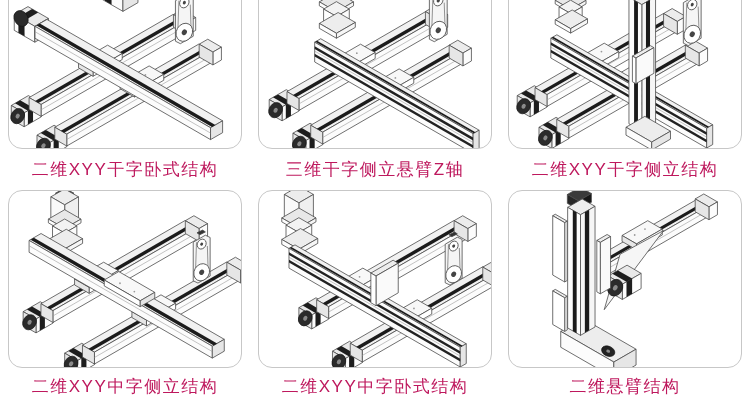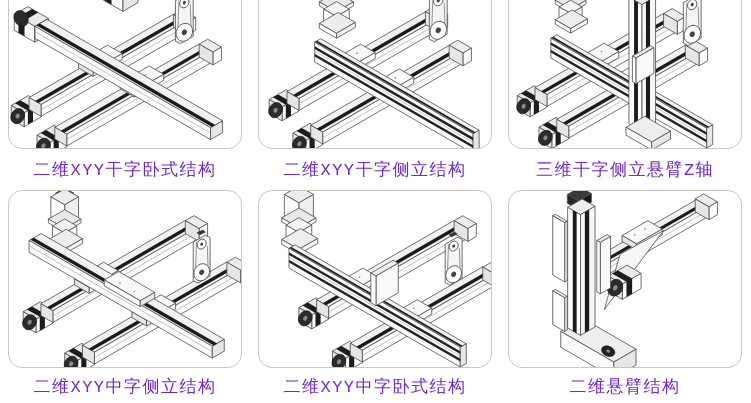--- a/index.html
+++ b/index.html
@@ -5,21 +5,21 @@
   html,body{margin:0;padding:0;}
   .stage{position:relative;width:751px;height:403px;background:#ffffff;overflow:hidden;
          font-family:"Liberation Sans",sans-serif;}
   .grid{position:absolute;left:8px;top:-30px;display:grid;
         grid-template-columns:234px 234px 234px;column-gap:16px;
         grid-template-rows:179px 41px 178px 36px;}
   .tile{box-sizing:border-box;border:1.5px solid #c7c7c7;border-radius:14px;
         background:#fff;overflow:hidden;}
   .tile svg{display:block;width:100%;height:100%;}
   .caption{display:flex;align-items:center;justify-content:center;
-           font-size:17px;color:#6d28d9;letter-spacing:1.5px;white-space:nowrap;font-family:Liberation Mono, monospace;}
+           font-size:17px;color:#be185d;letter-spacing:1.5px;white-space:nowrap;}
 </style>
 </head>
 <body>
 
 <div class="stage">
   <div class="grid">
 
     <div class="tile">
       <svg viewBox="0 0 234 179">
           <polygon points="2.0,136.0 19.3,126.0 32.3,133.5 15.0,143.5" fill="#e9e9e9" stroke="#4a4a4a" stroke-width="0.8" stroke-linejoin="round"></polygon>
@@ -254,22 +254,22 @@
           <polygon points="128.0,88.0 146.2,77.5 142.7,75.5 124.5,86.0" fill="#ededed" stroke="#4a4a4a" stroke-width="0.8" stroke-linejoin="round"></polygon>
           <polygon points="128.0,88.0 146.2,77.5 146.2,103.5 128.0,114.0" fill="#fafafa" stroke="#4a4a4a" stroke-width="0.8" stroke-linejoin="round"></polygon>
           <polygon points="128.0,88.0 124.5,86.0 124.5,112.0 128.0,114.0" fill="#ffffff" stroke="#4a4a4a" stroke-width="0.8" stroke-linejoin="round"></polygon>
           <polygon points="118.0,158.0 144.0,173.0 163.0,162.0 137.1,147.0" fill="#ededed" stroke="#4a4a4a" stroke-width="0.8" stroke-linejoin="round"></polygon>
           <polygon points="118.0,158.0 144.0,173.0 144.0,181.0 118.0,166.0" fill="#fcfcfc" stroke="#4a4a4a" stroke-width="0.8" stroke-linejoin="round"></polygon>
           <polygon points="144.0,173.0 163.0,162.0 163.0,170.0 144.0,181.0" fill="#e6e6e6" stroke="#4a4a4a" stroke-width="0.8" stroke-linejoin="round"></polygon>
         </svg>
     </div>
 
     <div class="caption">二维XYY干字卧式结构</div>
+    <div class="caption">三维干字侧立悬臂Z轴</div>
     <div class="caption">二维XYY干字侧立结构</div>
-    <div class="caption">三维干字侧立悬臂Z轴</div>
 
     <div class="tile">
       <svg viewBox="0 0 234 178">
           <polygon points="14.0,122.0 31.3,112.0 44.3,119.5 27.0,129.5" fill="#e9e9e9" stroke="#4a4a4a" stroke-width="0.8" stroke-linejoin="round"></polygon>
           <polygon points="27.0,129.5 44.3,119.5 44.3,133.5 27.0,143.5" fill="#fcfcfc" stroke="#4a4a4a" stroke-width="0.8" stroke-linejoin="round"></polygon>
           <polygon points="14.0,122.0 27.0,129.5 27.0,143.5 14.0,136.0" fill="#e6e6e6" stroke="#4a4a4a" stroke-width="0.8" stroke-linejoin="round"></polygon>
           <polygon points="17.8,119.8 23.0,116.8 36.0,124.3 30.8,127.3" fill="#1d1d1d" stroke="none" stroke-width="0" stroke-linejoin="round"></polygon>
           <polygon points="30.8,127.3 36.0,124.3 36.0,138.3 30.8,141.3" fill="#1d1d1d" stroke="none" stroke-width="0" stroke-linejoin="round"></polygon>
           <ellipse cx="20.495" cy="132.75" rx="6.6" ry="8" transform="rotate(30 20.495 132.75)" fill="#2b2b2b" stroke="#111" stroke-width="0.6"></ellipse>
           <ellipse cx="20.495" cy="132.75" rx="2" ry="2.6" transform="rotate(30 20.495 132.75)" fill="#8a8a8a"></ellipse>

